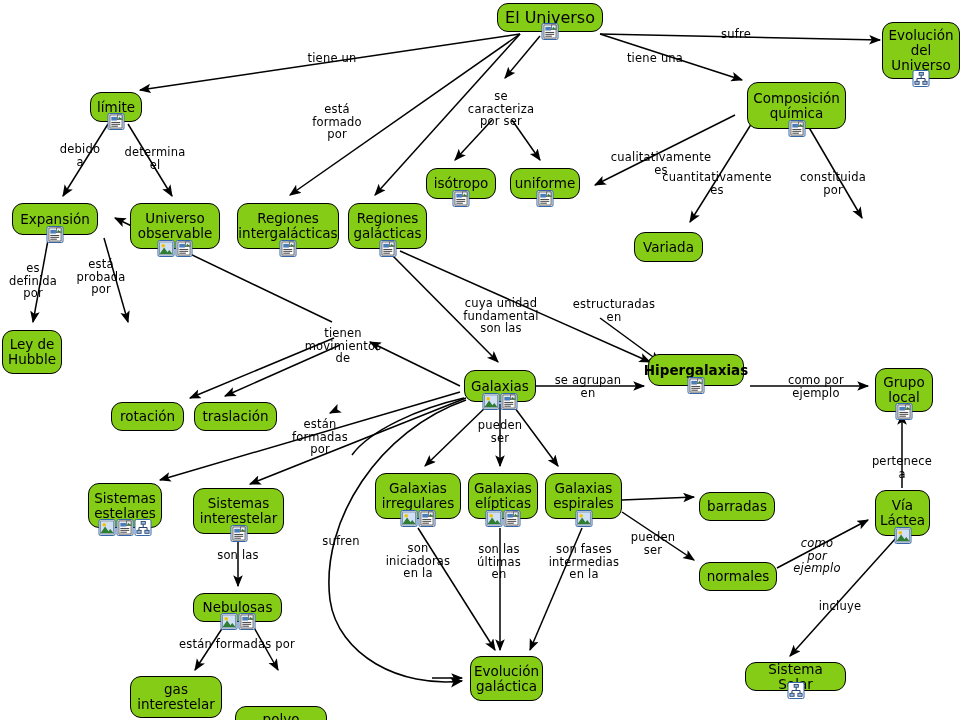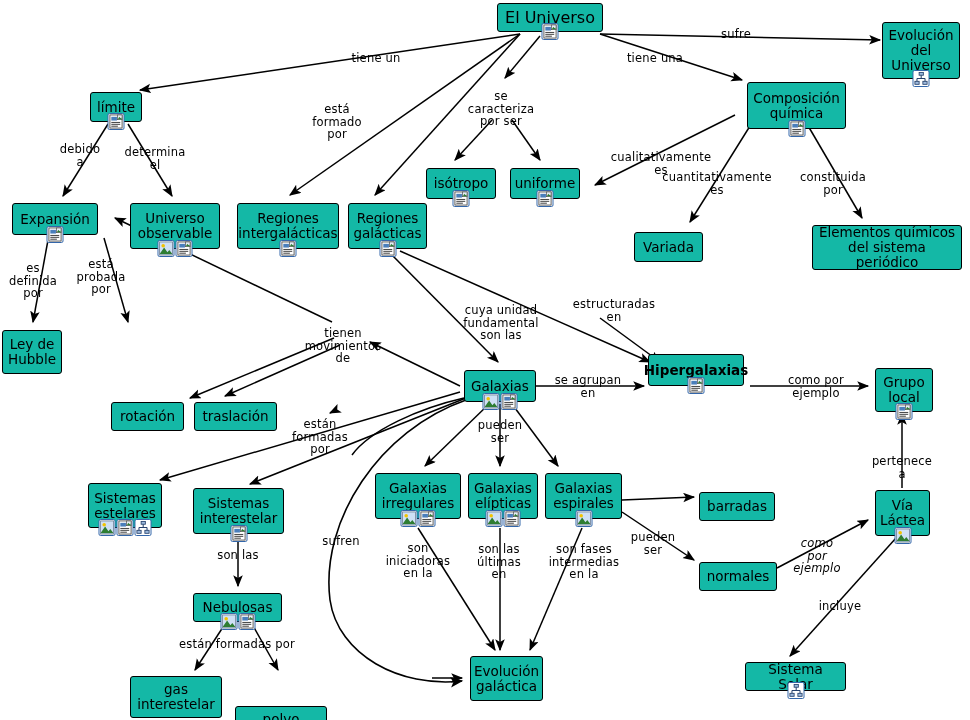--- a/index.html
+++ b/index.html
@@ -2,21 +2,21 @@
 <html><head>
 <meta charset="utf-8">
 <style>
   html,body{margin:0;padding:0;background:#ffffff;}
   body{width:970px;height:720px;overflow:hidden;
        font-family:"DejaVu Sans","Liberation Sans",sans-serif;}
   #map{position:relative;width:970px;height:720px;}
   svg.edges{position:absolute;left:0;top:0;width:970px;height:720px;}
 
   .node{position:absolute;box-sizing:border-box;
-        border:1.4px solid #000;border-radius:3px;background:#14b8a6;
+        border:1.4px solid #000;border-radius:11px;background:#84cc16;
         display:flex;align-items:center;justify-content:center;
         text-align:center;color:#000;font-size:13.5px;line-height:15px;
         padding:3px 6px;white-space:pre-line;}
   .node .txt{display:block;}
 
   .badges{position:absolute;left:50%;transform:translateX(-50%);
           bottom:-9px;display:flex;gap:1px;z-index:6;}
   .badge{width:17px;height:17px;border:1.3px solid #36a;border-radius:2px;
          background:#eef2f8;box-sizing:border-box;position:relative;
          display:block;overflow:hidden;}
@@ -214,22 +214,20 @@
     <rect x="3" y="3" width="6" height="4" fill="#4a7ebb"></rect>
     <g stroke="#333" stroke-width="1">
       <line x1="3" y1="9" x2="12.5" y2="9"></line>
               <line x1="3" y1="11" x2="12.5" y2="11"></line>
       <line x1="3" y1="13" x2="10" y2="13"></line>
     </g>
     <rect x="9.5" y="1" width="5" height="5" fill="#e8eef7" stroke="#555" stroke-width=".8"></rect>
     <path d="M10 5.5 L11.5 3 L12.7 4.6 L13.4 3.8 L14.3 5.5 Z" fill="#2e7d32"></path>
           </svg></span></div></div>
     <div class="node" style="left: 634px; top: 232px; width: 69px; height: 30px;"><span class="txt">Variada</span></div>
-    <div class="node" style="left: 812px; top: 225px; width: 150px; height: 45px;"><span class="txt">Elementos químicos
-del sistema periódico</span></div>
     <div class="node" style="left: 2px; top: 330px; width: 60px; height: 44px;"><span class="txt">Ley de
 Hubble</span></div>
     <div class="node" style="left: 464px; top: 370px; width: 72px; height: 32px;"><span class="txt">Galaxias</span><div class="badges"><span class="badge"><svg viewBox="0 0 16 16">
             <rect x="0" y="0" width="16" height="16" fill="#fff"></rect>
     <rect x="1" y="1" width="14" height="14" fill="#cfe0f5"></rect>
     <circle cx="5" cy="5" r="1.9" fill="#f2c300"></circle>
     <path d="M1 14 L6 7 L9.5 12 L11.5 9.5 L15 14 Z" fill="#2e7d32"></path>
     <rect x="1" y="1" width="14" height="14" fill="none" stroke="#7a8ba0" stroke-width="1"></rect>
           </svg></span><span class="badge"><svg viewBox="0 0 16 16">
             <rect x="0" y="0" width="16" height="16" fill="#fff"></rect>
@@ -398,21 +396,21 @@
       <line x1="8.2" y1="4.5" x2="8.2" y2="8"></line>
       <line x1="3.7" y1="8" x2="12.3" y2="8"></line>
       <line x1="3.7" y1="8" x2="3.7" y2="11"></line>
       <line x1="12.3" y1="8" x2="12.3" y2="11"></line>
     </g>
           </svg></span></div></div>
     <div class="node" style="left: 130px; top: 676px; width: 92px; height: 42px;"><span class="txt">gas
 interestelar</span></div>
     <div class="node" style="left: 235px; top: 676px; width: 92px; height: 42px; margin-top: 30px;"><span class="txt">polvo
 interestelar</span></div>
-    <div class="elabel" style="left: 332px; top: 52px; margin-left: 44px;">tiene un</div>
+    <div class="elabel" style="left: 332px; top: 52px;">tiene un</div>
     <div class="elabel" style="left: 736px; top: 28px;">sufre</div>
     <div class="elabel" style="left: 655px; top: 52px;">tiene una</div>
     <div class="elabel" style="left: 337px; top: 103px;">está
 formado
 por</div>
     <div class="elabel" style="left: 501px; top: 90px;">se
 caracteriza
 por ser</div>
     <div class="elabel" style="left: 661px; top: 131px; margin-top: 20px;">cualitativamente
 es</div>
@@ -423,21 +421,21 @@
     <div class="elabel" style="left: 717px; top: 171px;">cuantitativamente
 es</div>
     <div class="elabel" style="left: 833px; top: 171px;">constituida
 por</div>
     <div class="elabel" style="left: 33px; top: 262px;">es
 definida
 por</div>
     <div class="elabel" style="left: 101px; top: 258px;">está
 probada
 por</div>
-    <div class="elabel" style="left: 501px; top: 304px;">cuya unidad
+    <div class="elabel" style="left: 501px; top: 297px;">cuya unidad
 fundamental
 son las</div>
     <div class="elabel" style="left: 614px; top: 298px;">estructuradas
 en</div>
     <div class="elabel" style="left: 343px; top: 327px;">tienen
 movimientos
 de</div>
     <div class="elabel" style="left: 588px; top: 374px;">se agrupan
 en</div>
     <div class="elabel" style="left: 816px; top: 374px;">como por

